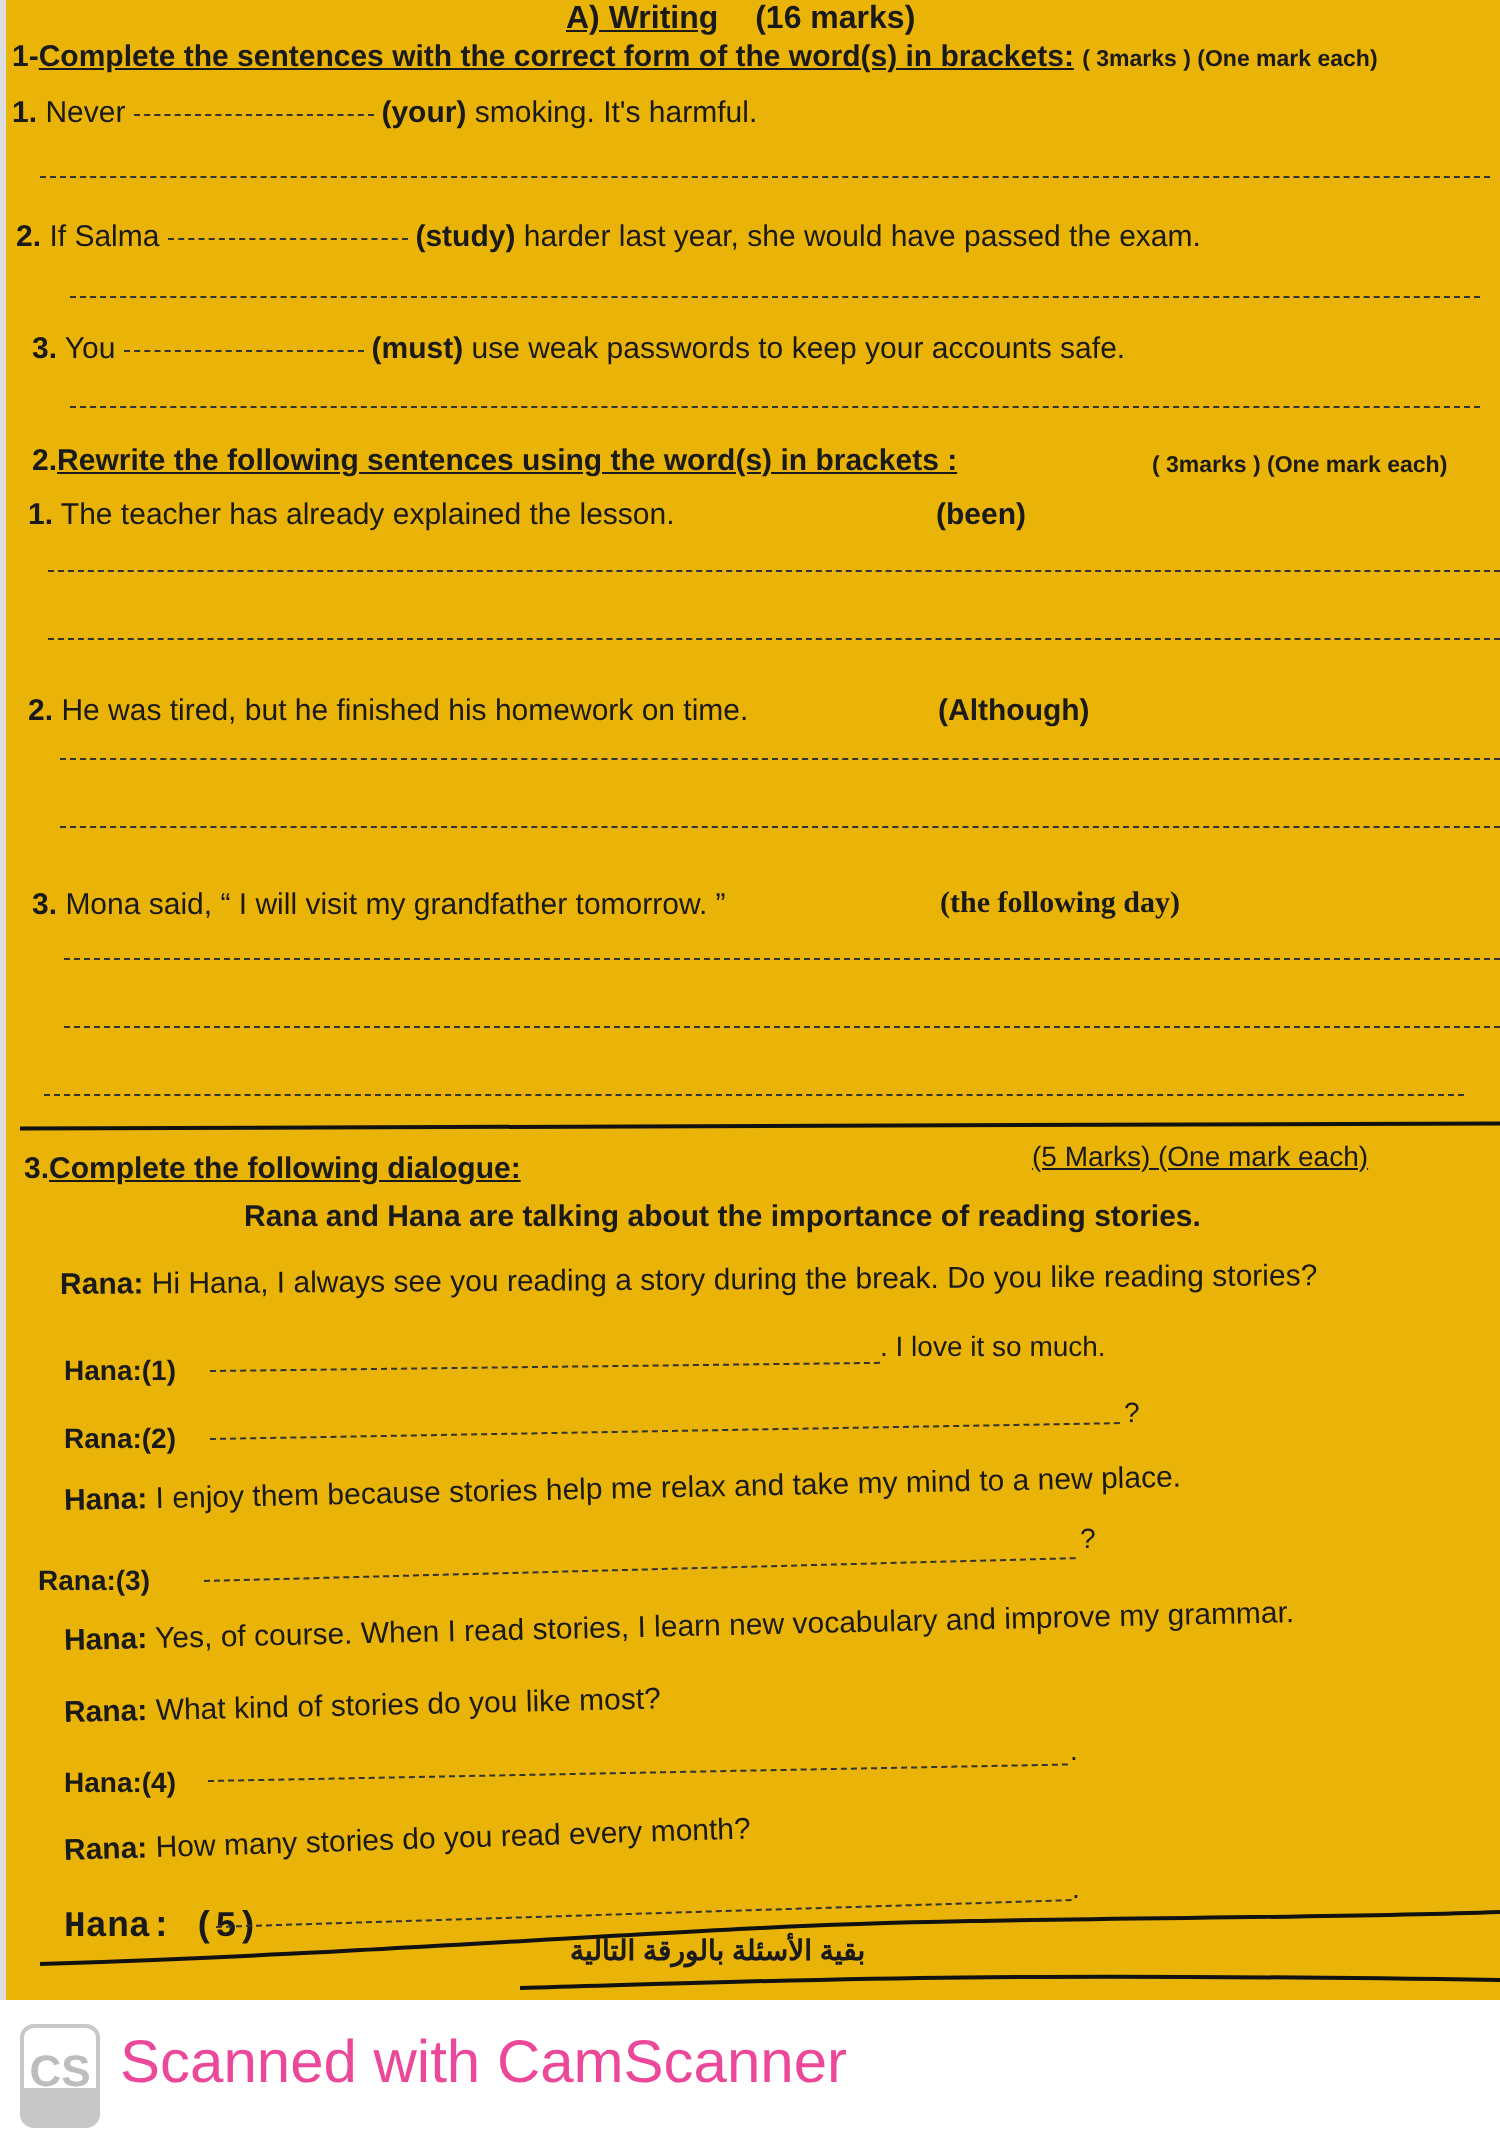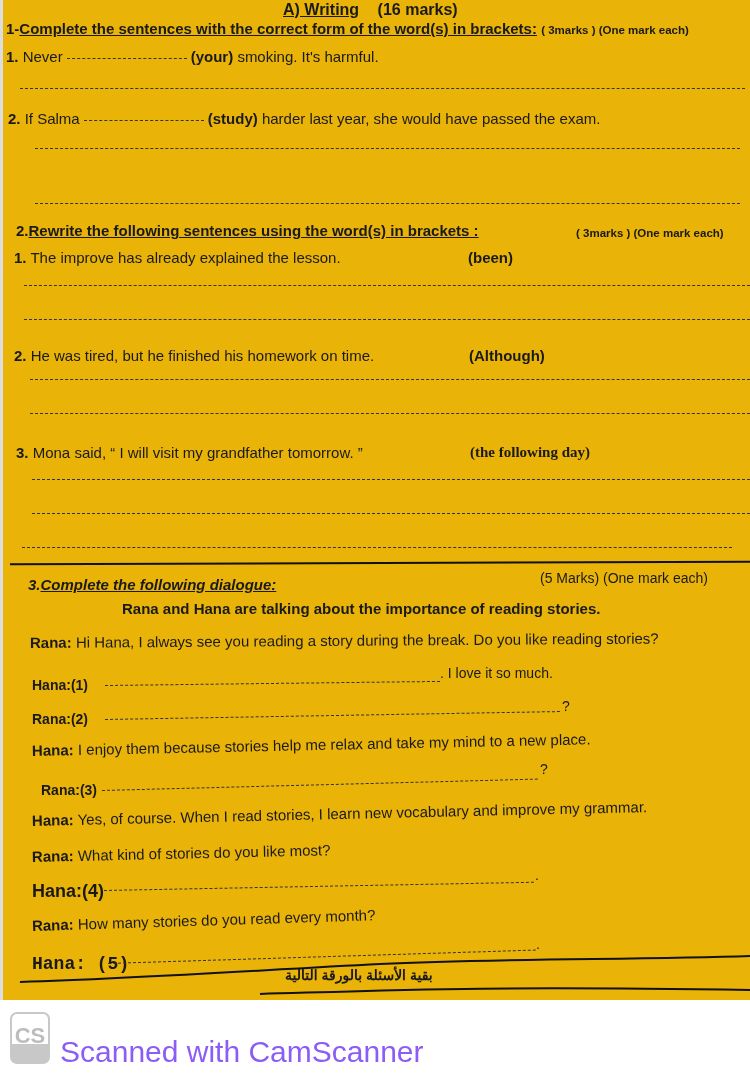--- a/index.html
+++ b/index.html
@@ -11,21 +11,21 @@
   .u { text-decoration:underline; }
   .small { font-size:11.5px; }
   .dash { position:absolute; height:0; border-top:1.3px dashed #333; }
   .gap { display:inline-block; width:120px; border-bottom:1.3px dashed #333; margin:0 4px; vertical-align:3px; height:0; }
   .solid { position:absolute; height:0; border-top:2px solid #111; }
   .edge { position:absolute; left:0; top:0; bottom:0; width:3px; background:#ddd; }
   .footer { position:absolute; left:0; top:1000px; width:750px; height:75px; background:#fff; }
   .cs-logo { position:absolute; left:10px; top:1012px; width:36px; height:48px; border:2px solid #c8c8c8; border-radius:7px;
              background:linear-gradient(#fff 0 62%, #c8c8c8 62% 100%); color:#bdbdbd; font-size:22px; font-weight:bold;
              text-align:center; line-height:44px; font-family:"Liberation Sans", sans-serif; }
-  .cs-text { position:absolute; left:60px; top:1015px; font-size:30px; color:#8b5cf6; white-space:nowrap;margin-top:20px; }
+  .cs-text { position:absolute; left:60px; top:1015px; font-size:30px; color:#ec4899; white-space:nowrap; }
   .ar { direction:rtl; font-weight:bold; font-size:14px; }
 </style>
 </head>
 <body>
 
 <div class="paper">
   <div class="edge"></div>
 
   <div class="t b" style="left:283px;top:1px;font-size:16px;">
     <span class="u">A) Writing</span>
@@ -44,30 +44,35 @@
   </div>
   <div class="dash" style="left:20px;top:88px;width:725px;"></div>
 
   <div class="t" style="left:8px;top:110px;text-align:right;">
     <span class="b">2.</span>
     <span>If Salma</span><span class="gap"></span><span class="b">(study)</span>
     <span>harder last year, she would have passed the exam.</span>
   </div>
   <div class="dash" style="left:35px;top:148px;width:705px;"></div>
 
+  <div class="t" style="left:16px;top:166px;">
+    <span class="b">3.</span>
+    <span>You</span><span class="gap"></span><span class="b">(must)</span>
+    <span>use weak passwords to keep your accounts safe.</span>
+  </div>
   <div class="dash" style="left:35px;top:203px;width:705px;"></div>
 
   <div class="t b" style="left:16px;top:222px;">
     <span>2.</span><span class="u">Rewrite the following sentences using the word(s) in brackets :</span>
   </div>
   <div class="t b small" style="left:576px;top:224px;">( 3marks ) (One mark each)</div>
 
   <div class="t" style="left:14px;top:249px;">
     <span class="b">1.</span>
-    <span>The improve has already explained the lesson.</span>
+    <span>The teacher has already explained the lesson.</span>
   </div>
   <div class="t b" style="left:468px;top:249px;">(been)</div>
   <div class="dash" style="left:24px;top:285px;width:726px;"></div>
   <div class="dash" style="left:24px;top:319px;width:726px;"></div>
 
   <div class="t" style="left:14px;top:347px;">
     <span class="b">2.</span>
     <span>He was tired, but he finished his homework on time.</span>
   </div>
   <div class="t b" style="left:469px;top:347px;">(Although)</div>
@@ -78,24 +83,24 @@
     <span class="b">3.</span>
     <span>Mona said, “ I will visit my grandfather tomorrow. ”</span>
   </div>
   <div class="t b" style="left:470px;top:443px;font-family:Liberation Serif, serif;">(the following day)</div>
   <div class="dash" style="left:32px;top:479px;width:718px;"></div>
   <div class="dash" style="left:32px;top:513px;width:718px;"></div>
   <div class="dash" style="left:22px;top:547px;width:710px;"></div>
 
   <div class="solid" style="left:10px;top:562px;width:740px;transform:rotate(-0.2deg);"></div>
 
-  <div class="t b" style="left:28px;top:576px;font-style:italic;">
+  <div class="t b" style="left:12px;top:576px;">
     <span>3.</span><span class="u">Complete the following dialogue:</span>
   </div>
-  <div class="t" style="left:540px;top:569px;font-size:14px;">(5 Marks)  (One mark each)</div>
+  <div class="t" style="left:516px;top:569px;font-size:14px;text-decoration:underline;">(5 Marks)  (One mark each)</div>
   <div class="t b" style="left:122px;top:600px;">Rana and Hana are talking about the importance of reading stories.</div>
 
   <div class="t" style="left:30px;top:634px;transform:rotate(-0.4deg);transform-origin:left;">
     <span class="b">Rana:</span>
     <span>Hi Hana, I always see you reading a story during the break. Do you like reading stories?</span>
   </div>
 
   <div class="t" style="left:32px;top:676px;font-size:14px;">
     <span class="b">Hana:(1)</span>
   </div>
@@ -106,37 +111,37 @@
     <span class="b">Rana:(2)</span>
   </div>
   <div class="dash" style="left:105px;top:719px;width:455px;transform:rotate(-1deg);transform-origin:left;"></div>
   <div class="t" style="left:562px;top:697px;font-size:14px;">?</div>
 
   <div class="t" style="left:32px;top:742px;transform:rotate(-1.2deg);transform-origin:left;">
     <span class="b">Hana:</span>
     <span>I enjoy them because stories help me relax and take my mind to a new place.</span>
   </div>
 
-  <div class="t" style="left:41px;top:781px;font-size:14px;">
+  <div class="t" style="left:19px;top:781px;font-size:14px;">
     <span class="b">Rana:(3)</span>
   </div>
   <div class="dash" style="left:102px;top:790px;width:436px;transform:rotate(-1.5deg);transform-origin:left;"></div>
   <div class="t" style="left:540px;top:760px;font-size:14px;">?</div>
 
   <div class="t" style="left:32px;top:812px;transform:rotate(-1.3deg);transform-origin:left;">
     <span class="b">Hana:</span>
     <span>Yes,  of course. When I read stories, I learn new vocabulary and improve my grammar.</span>
   </div>
 
   <div class="t" style="left:32px;top:848px;transform:rotate(-1.3deg);transform-origin:left;">
     <span class="b">Rana:</span>
     <span>What kind of stories do you like most?</span>
   </div>
 
-  <div class="t" style="left:32px;top:882px;font-size:18px;">
+  <div class="t" style="left:32px;top:882px;font-size:14px;">
     <span class="b">Hana:(4)</span>
   </div>
   <div class="dash" style="left:104px;top:890px;width:430px;transform:rotate(-1.1deg);transform-origin:left;"></div>
   <div class="t" style="left:535px;top:866px;font-size:14px;">.</div>
 
   <div class="t" style="left:32px;top:917px;transform:rotate(-1.8deg);transform-origin:left;">
     <span class="b">Rana:</span>
     <span>How many stories do you read every month?</span>
   </div>
 

